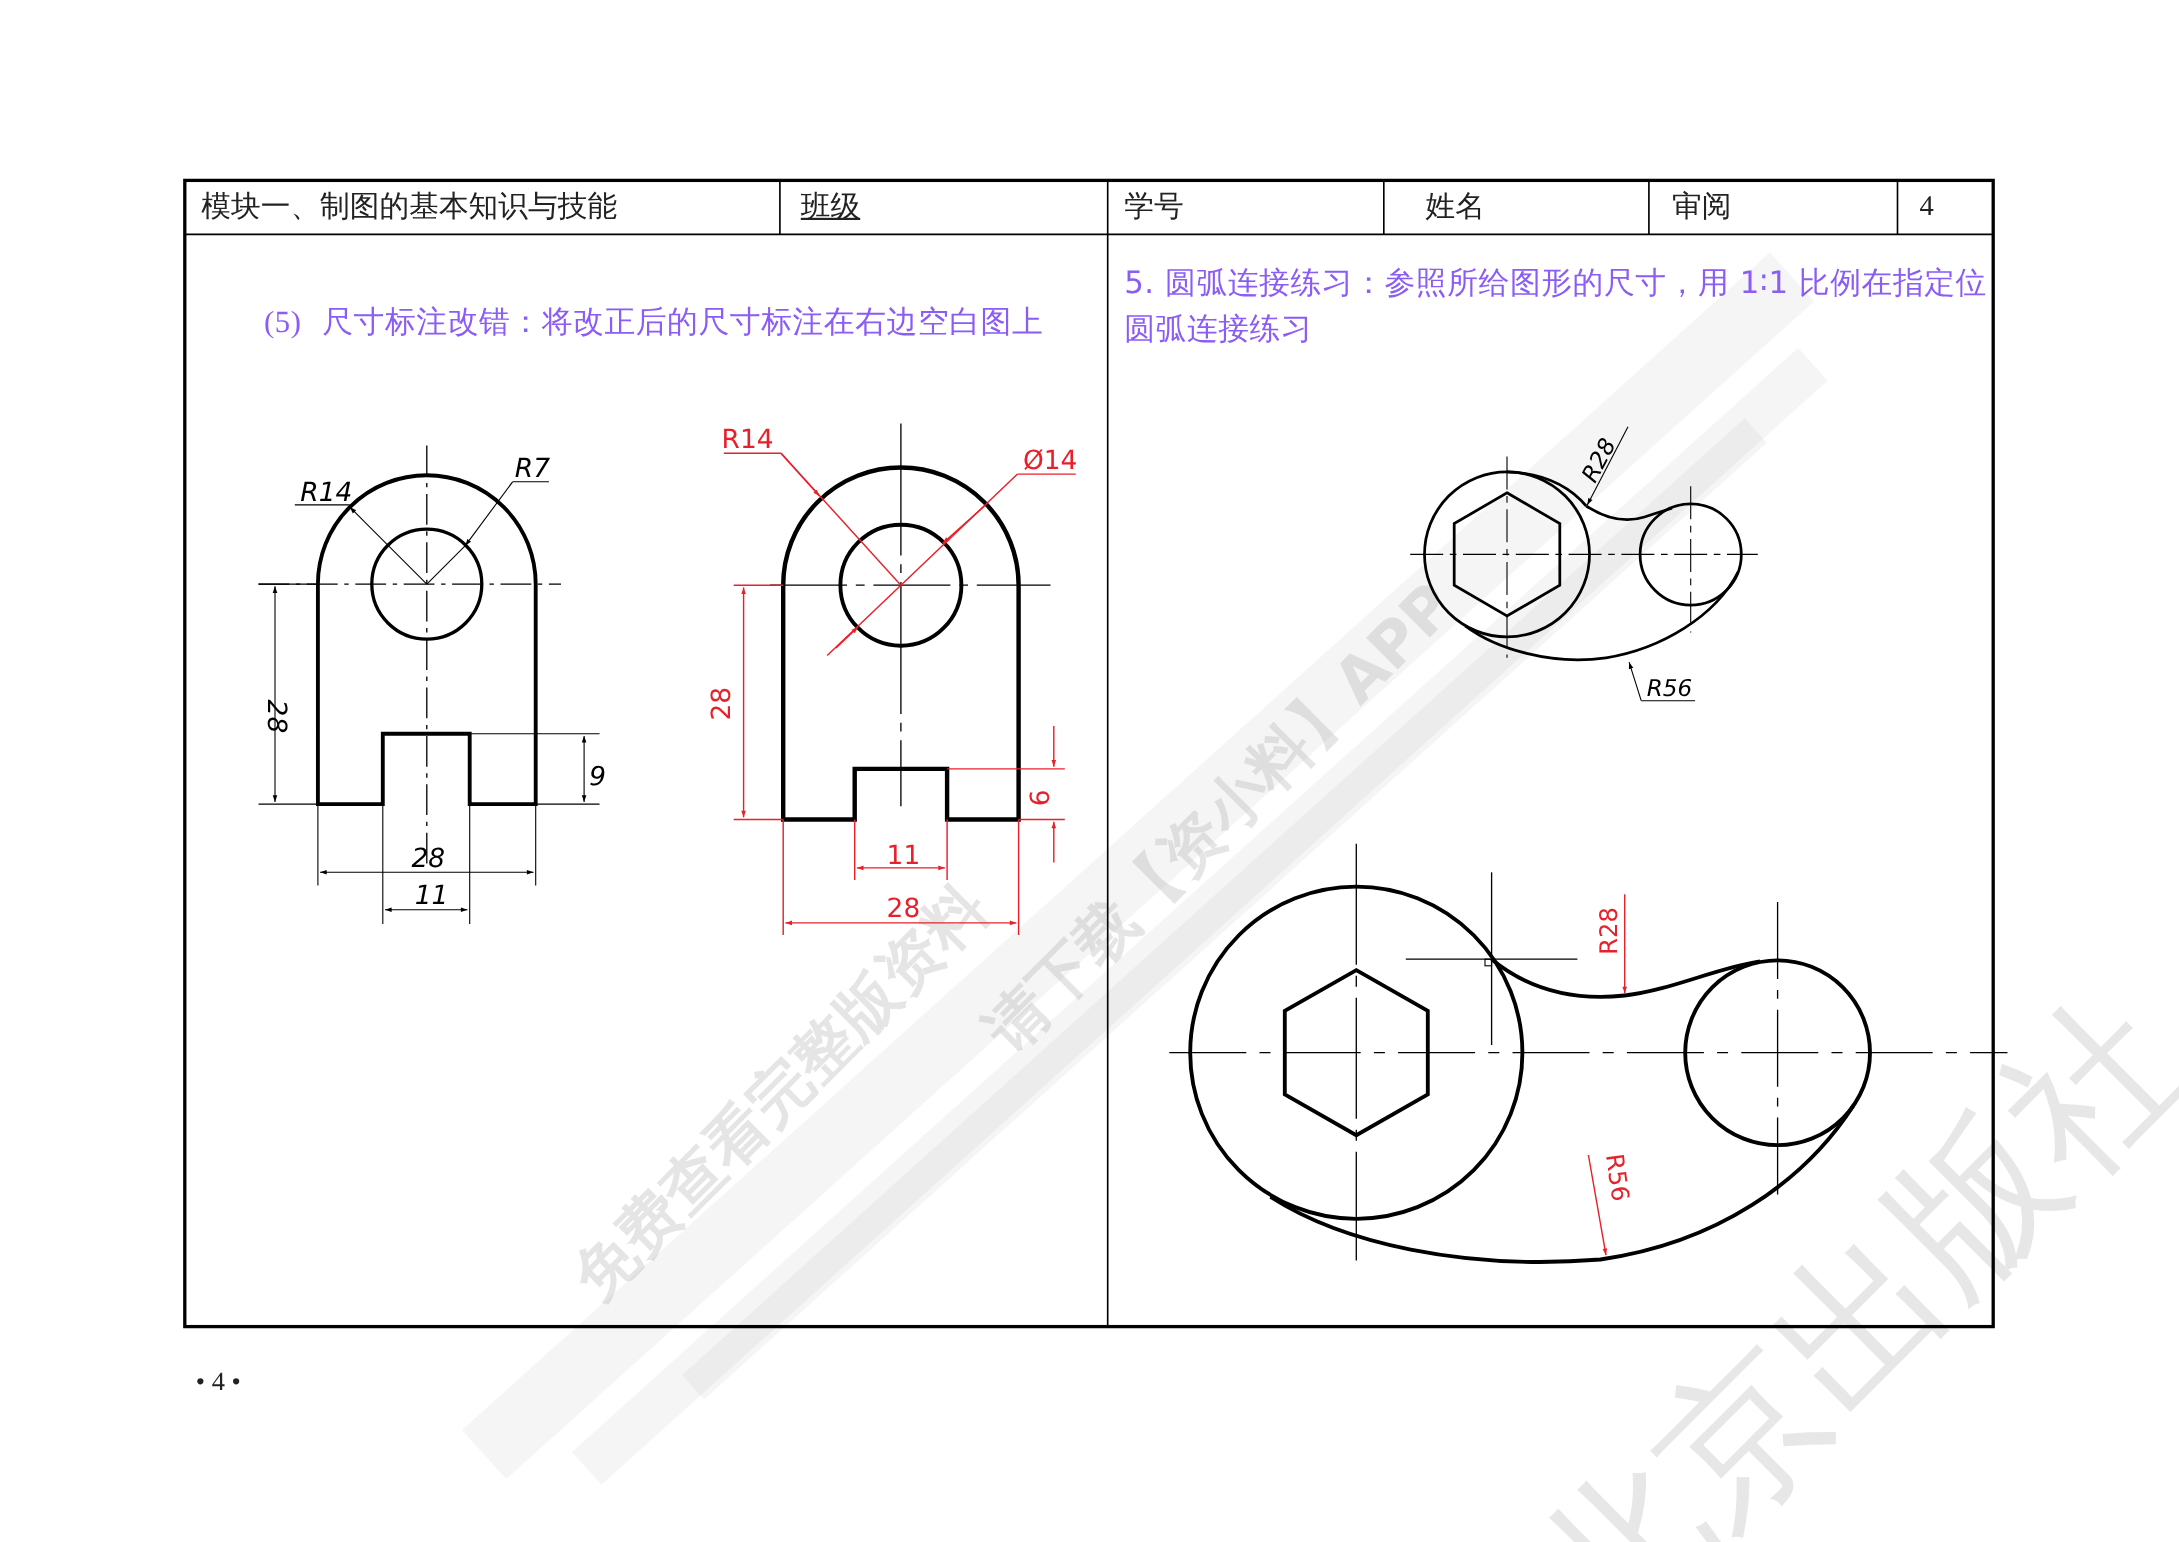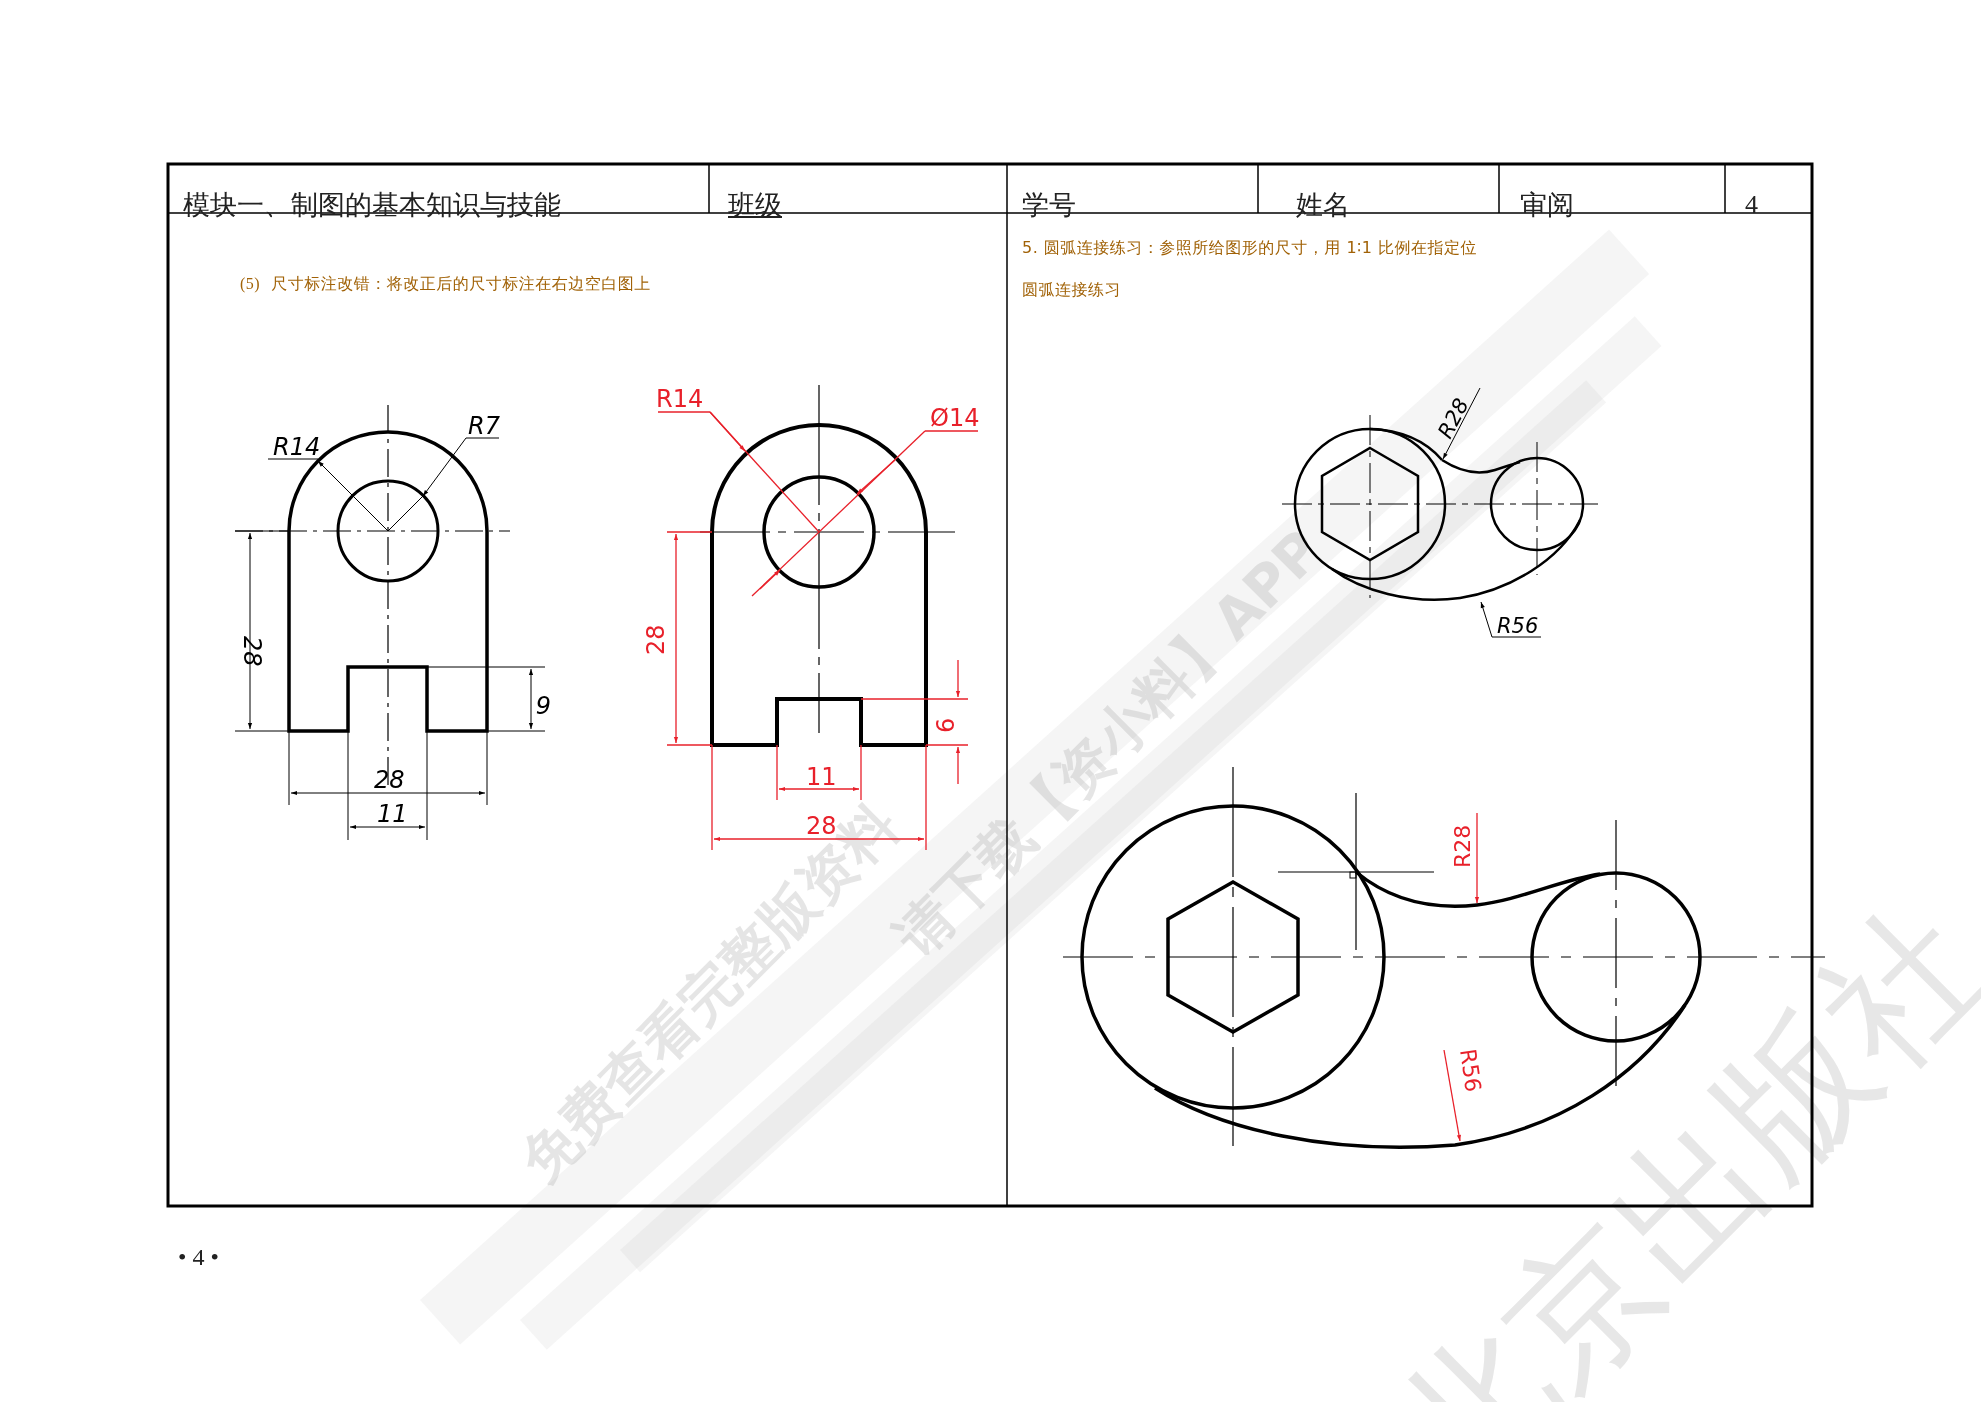--- a/index.html
+++ b/index.html
@@ -1,20 +1,20 @@
 <!DOCTYPE html>
 <html><head>
 <meta charset="utf-8">
 <style>
   html, body { margin: 0; padding: 0; background: #ffffff; }
   body { width: 1981px; height: 1402px; position: relative; overflow: hidden; font-family: "DejaVu Serif", "Liberation Serif", serif; }
   .abs { position: absolute; }
-  .hdr-cell { position: absolute; top: 180px; height: 50px; display: flex; align-items: center; font-size: 27px; color: #222; font-family: "DejaVu Sans", "Liberation Sans", sans-serif; }
+  .hdr-cell { position: absolute; top: 162px; height: 50px; display: flex; align-items: center; font-size: 27px; color: #222; font-family: "DejaVu Sans", "Liberation Sans", sans-serif; }
   .hdr-cell.num { font-family: "Liberation Serif", serif; font-size: 26px; }
-  .instr { font-size: 16px; color: #a16207; font-family: "DejaVu Sans", "Liberation Sans", sans-serif; white-space: nowrap; letter-spacing: 0.5px; }
+  .instr { font-size: 28px; color: #8b5cf6; font-family: "DejaVu Sans", "Liberation Sans", sans-serif; white-space: nowrap; letter-spacing: 0.5px; }
   .instr .num { font-family: "Liberation Serif", serif; }
   .page-num { font-family: "Liberation Serif", serif; font-size: 24px; color: #222; }
   svg { position: absolute; left: 0; top: 0; }
   .wm { position: absolute; color: rgba(180,180,180,0.35); font-family: "DejaVu Sans", "Liberation Sans", sans-serif; font-weight: bold; white-space: nowrap; transform-origin: left top; pointer-events: none; }
   .wm2 { position: absolute; color: rgba(170,170,170,0.28); font-family: "DejaVu Serif", "Liberation Serif", serif; white-space: nowrap; transform-origin: left top; pointer-events: none; }
   .streak { position: absolute; background: rgba(200,200,200,0.18); transform-origin: left top; pointer-events: none; }
 </style>
 </head>
 <body>
 

